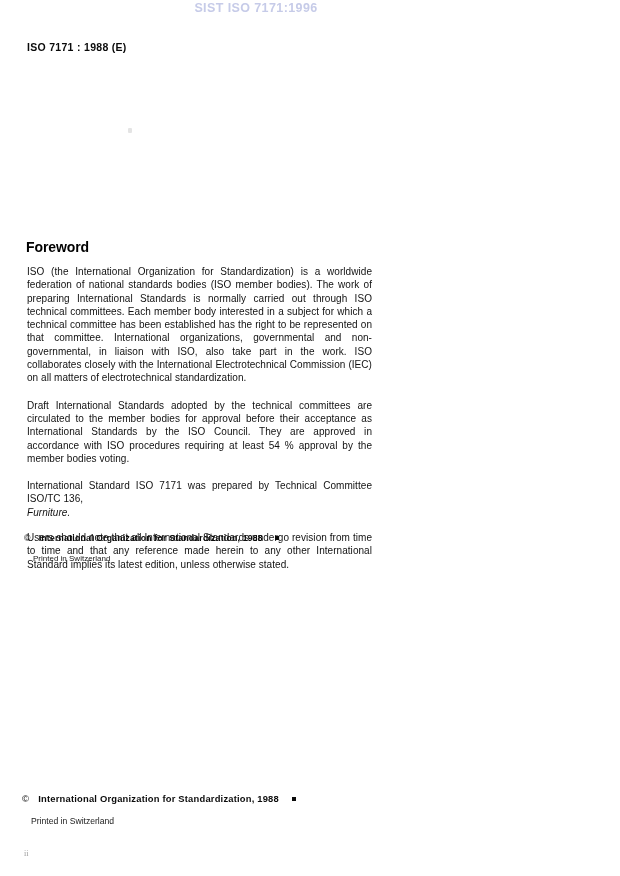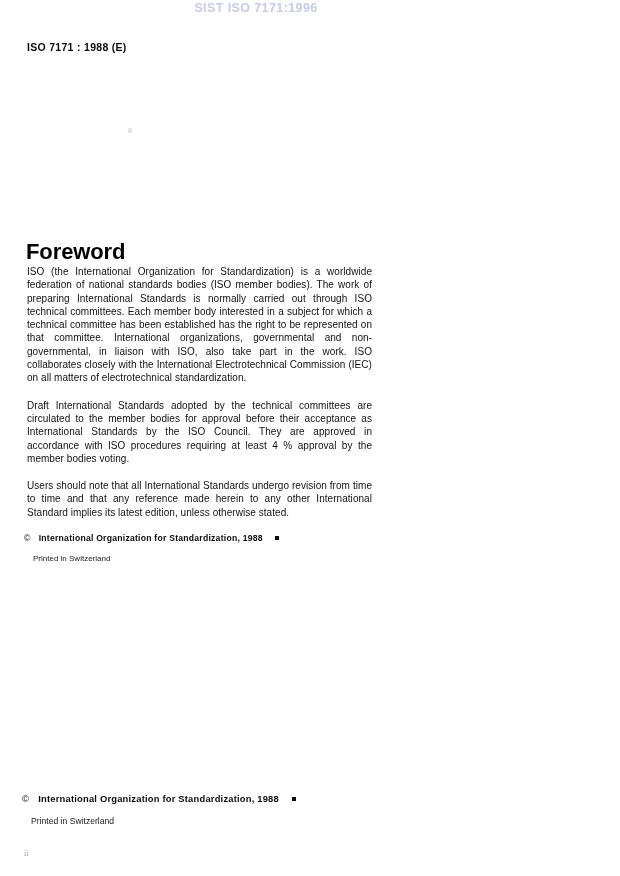--- a/index.html
+++ b/index.html
@@ -60,21 +60,21 @@
     background: #e4e4e4;
     border-radius: 1px;
   }
 
   
   .foreword-heading {
     position: absolute;
     top: 239px;
     left: 26px;
     font-family: "Liberation Sans", sans-serif;
-    font-size: 22px;
+    font-size: 14px;
     font-weight: bold;
     letter-spacing: -0.1px;
     color: #000000;
   }
 
   
   .body-block {
     position: absolute;
     top: 265px;
     left: 27px;
@@ -213,22 +213,26 @@
   <div class="doc-number">ISO 7171 : 1988 (E)</div>
 
   <div class="scan-speck"></div>
 
   <div class="foreword-heading">Foreword</div>
 
   <div class="body-block">
 
     <p class="para">ISO (the International Organization for Standardization) is a worldwide federation of national standards bodies (ISO member bodies). The work of preparing International Standards is normally carried out through ISO technical committees. Each member body interested in a subject for which a technical committee has been established has the right to be represented on that committee. International organizations, governmental and non-governmental, in liaison with ISO, also take part in the work. ISO collaborates closely with the International Electrotechnical Commission (IEC) on all matters of electrotechnical standardization.</p>
 
-    <p class="para">Draft International Standards adopted by the technical committees are circulated to the member bodies for approval before their acceptance as International Standards by the ISO Council. They are approved in accordance with ISO procedures requiring at least 4 % approval by the member bodies voting.</p>
-
+    <p class="para">Draft International Standards adopted by the technical committees are circulated to the member bodies for approval before their acceptance as International Standards by the ISO Council. They are approved in accordance with ISO procedures requiring at least 54 % approval by the member bodies voting.</p>
+
+    <p class="para p-tc">
+      <span>International Standard ISO 7171 was prepared by Technical Committee ISO/TC 136,</span><br>
+      <span class="italic">Furniture.</span>
+    </p>
 
     <p class="para p-users">Users should note that all International Standards undergo revision from time to time and that any reference made herein to any other International Standard implies its latest edition, unless otherwise stated.</p>
 
   </div>
 
   <div class="copyright-block-top">
     <div class="copyright-line">
       <span class="copyright-sym">©</span>
       <span>International Organization for Standardization, 1988</span>
       <span class="copyright-dot"></span>

